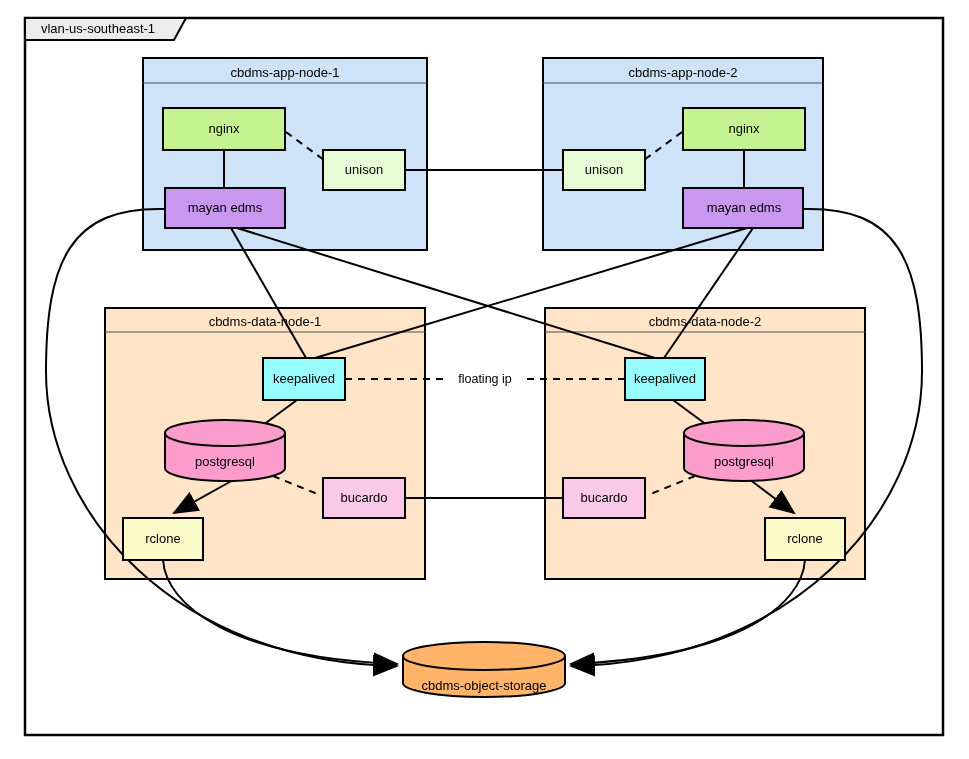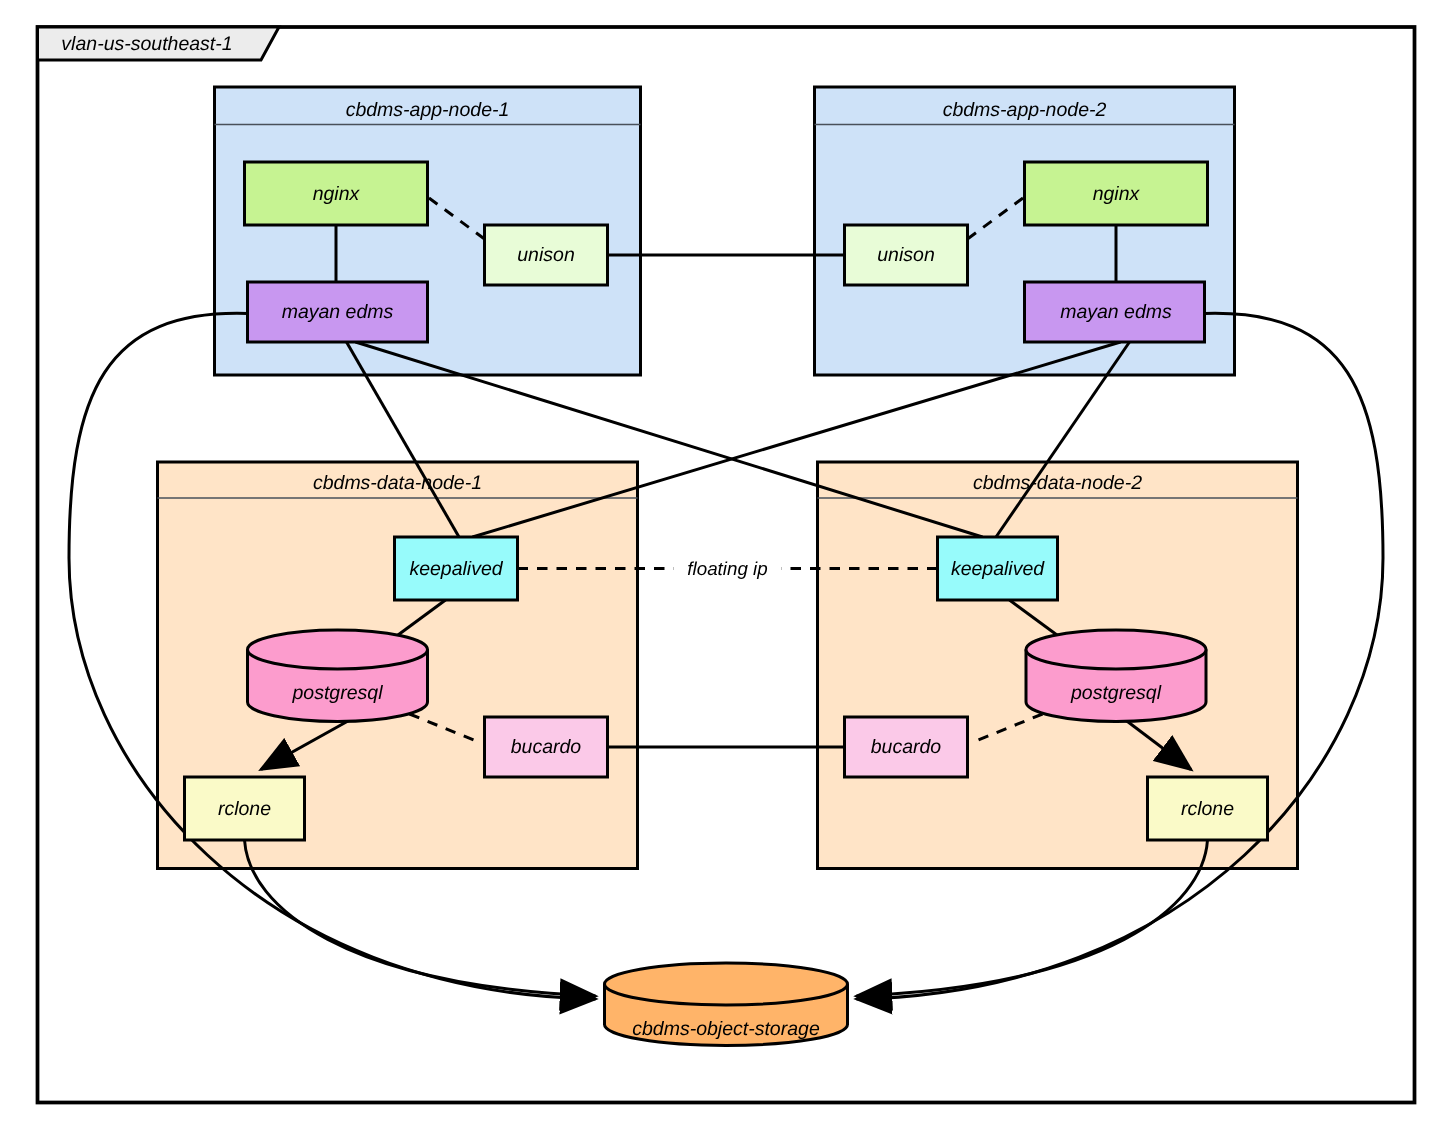--- a/index.html
+++ b/index.html
@@ -6,21 +6,20 @@
     margin: 0;
     padding: 0;
     background: #ffffff;
     font-family: "Liberation Sans", "DejaVu Sans", sans-serif;
   }
   .stage {
     position: relative;
     width: 969px;
     height: 759px;
     background: #ffffff;
-    font-style: italic;
   }
   svg { display: block; }
   .node-label {
     font-size: 13px;
     fill: #000000;
     text-anchor: middle;
     font-family: "Liberation Sans", "DejaVu Sans", sans-serif;
   }
   .title-label {
     font-size: 13px;

